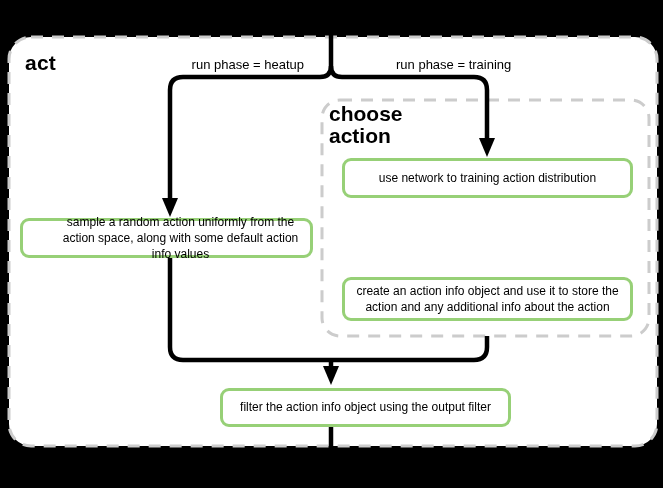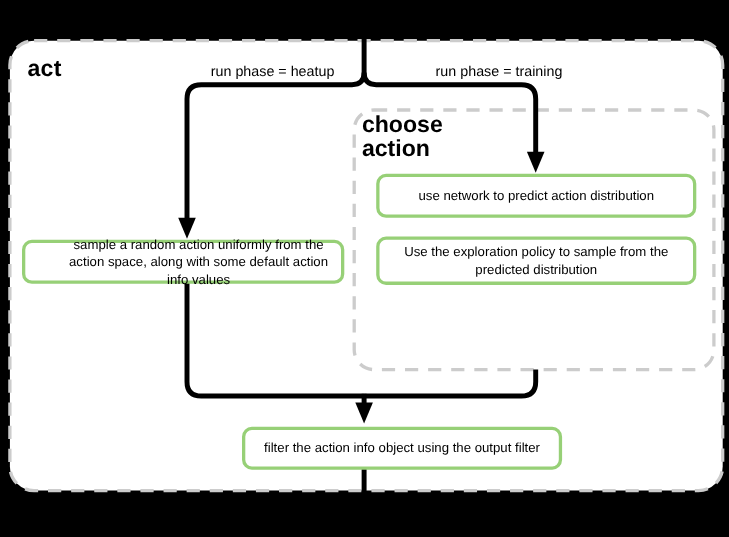--- a/index.html
+++ b/index.html
@@ -68,25 +68,25 @@
   <div class="abs branch-label" style="left:356px; top:57px;margin-left:40px;">run phase = training</div>
 
   <div class="abs group-title" style="left:329px; top:103px;">choose
 action</div>
 
   <div class="node" style="left:20px; top:218px; width:293px; height:40px;padding-left:36px;">
     <span>sample a random action uniformly from the action space, along with some default action info values</span>
   </div>
 
   <div class="node" style="left:342px; top:158px; width:291px; height:40px;">
-    <span>use network to predict action distribution</span>
+    <span>use network to training action distribution</span>
   </div>
 
-  <div class="node" style="left:342px; top:215px; width:291px; height:44px;">
-    <span>Use the exploration policy to sample from the predicted distribution</span>
+
+  <div class="node" style="left:342px; top:277px; width:291px; height:44px;">
+    <span>create an action info object and use it to store the action and any additional info about the action</span>
   </div>
-
 
   <div class="node" style="left:187px; top:388px; width:291px; height:39px;margin-left:33px;">
     <span>filter the action info object using the output filter</span>
   </div>
 
 </div>
 
 </body></html>

